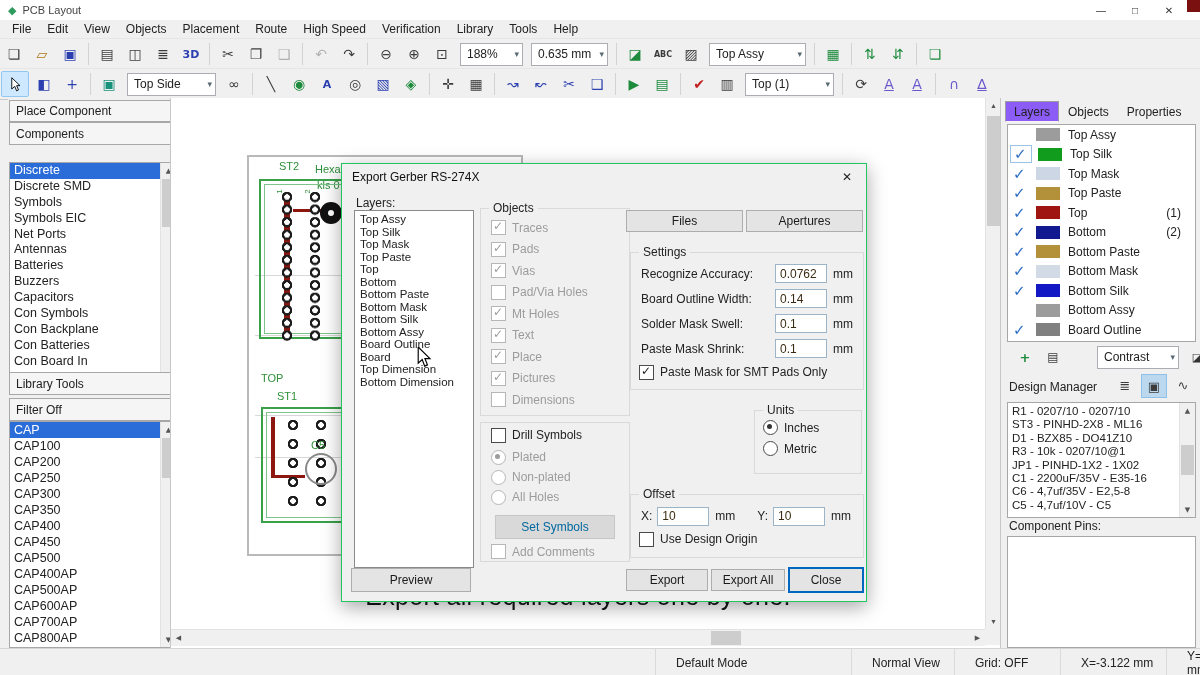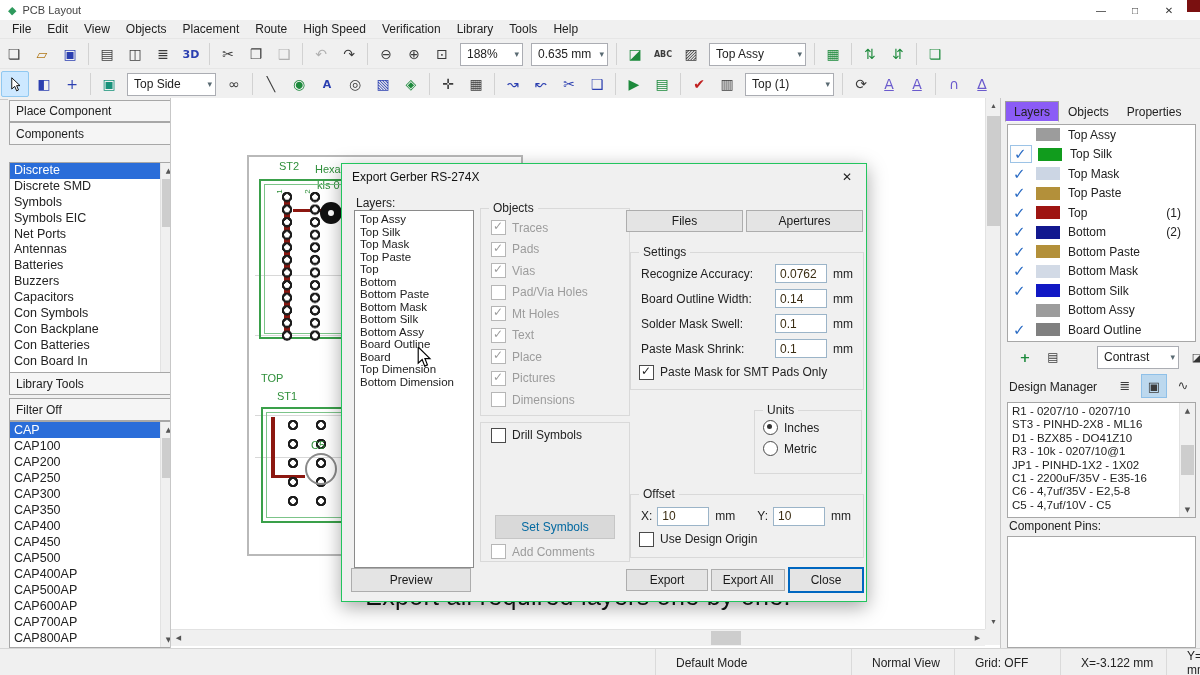--- a/index.html
+++ b/index.html
@@ -448,20 +448,38 @@
           </div>
 
       </div>
     </div>
 
     <div class="dgroup" style="left:138px;top:258px;width:148px;height:138px">
       <div class="cbrow" style="height:24px">
         <span class="cb"></span>
         <span class="cblbl">Drill Symbols</span>
       </div>
+      <div>
+
+          <div class="cbrow dis" style="height:20px">
+            <span class="rb on"></span>
+            <span class="cblbl">Plated</span>
+          </div>
+
+          <div class="cbrow dis" style="height:20px">
+            <span class="rb"></span>
+            <span class="cblbl">Non-plated</span>
+          </div>
+
+          <div class="cbrow dis" style="height:20px">
+            <span class="rb"></span>
+            <span class="cblbl">All Holes</span>
+          </div>
+
+      </div>
       <div class="btn disabled" style="position:absolute;left:14px;top:92px;width:118px;height:22px">Set Symbols</div>
       <div class="cbrow dis" style="position:absolute;left:0;top:118px">
         <span class="cb"></span>
         <span class="cblbl">Add Comments</span>
       </div>
     </div>
 
     <div class="btn" style="position:absolute;left:284px;top:46px;width:115px;height:20px">Files</div>
     <div class="btn" style="position:absolute;left:404px;top:46px;width:115px;height:20px">Apertures</div>
 

